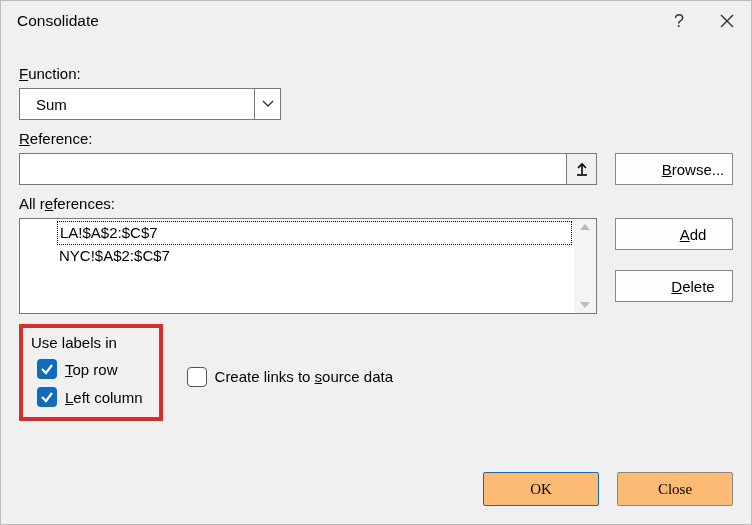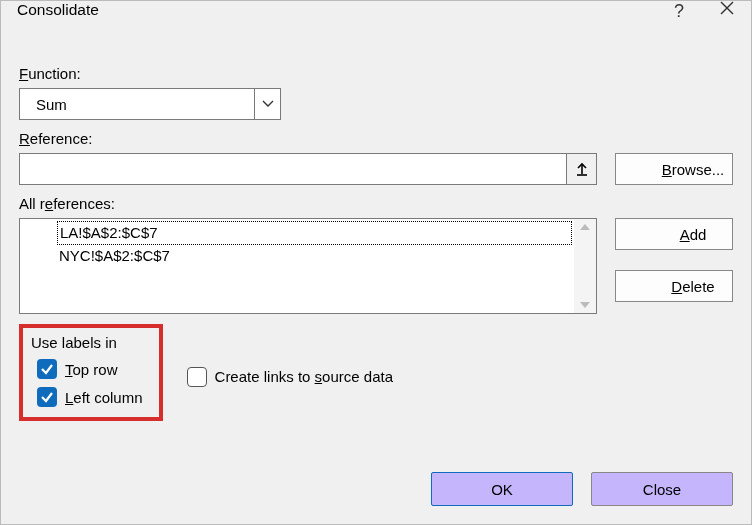--- a/index.html
+++ b/index.html
@@ -18,20 +18,21 @@
     width: 752px;
     height: 525px;
     background: #f0f0f0;
     border: 1px solid #bbb;
     display: flex;
     flex-direction: column;
   }
   .titlebar {
     height: 40px;
     display: flex;
+    align-items: center;
     padding-left: 16px;
     background: #f0f0f0;
   }
   .title-text {
     font-size: 15.5px;
     color: #000;
     flex: 1;
   }
   .title-help {
     width: 48px;
@@ -198,26 +199,26 @@
     background: #fff;
   }
   .cb-label { font-size: 15px; }
   .footer {
     display: flex;
     justify-content: flex-end;
     gap: 18px;
     padding: 12px 18px 18px 18px;
   }
   .footer-btn {
-    width: 142px;
+    width: 116px;
     height: 34px;
     border: 1px solid #888;
-    background: #c4b5fd;
-    font-size: 15px;
-    font-family: Liberation Sans, sans-serif;
+    background: #fdba74;
+    font-size: 15px;
+    font-family: Liberation Serif, serif;
     cursor: pointer;
     border-radius: 2px;
   }
   .footer-btn.primary {
     border: 1.5px solid #0f6cbd;
   }
   .ul { text-decoration: underline; }
 </style>
 </head>
 <body>

